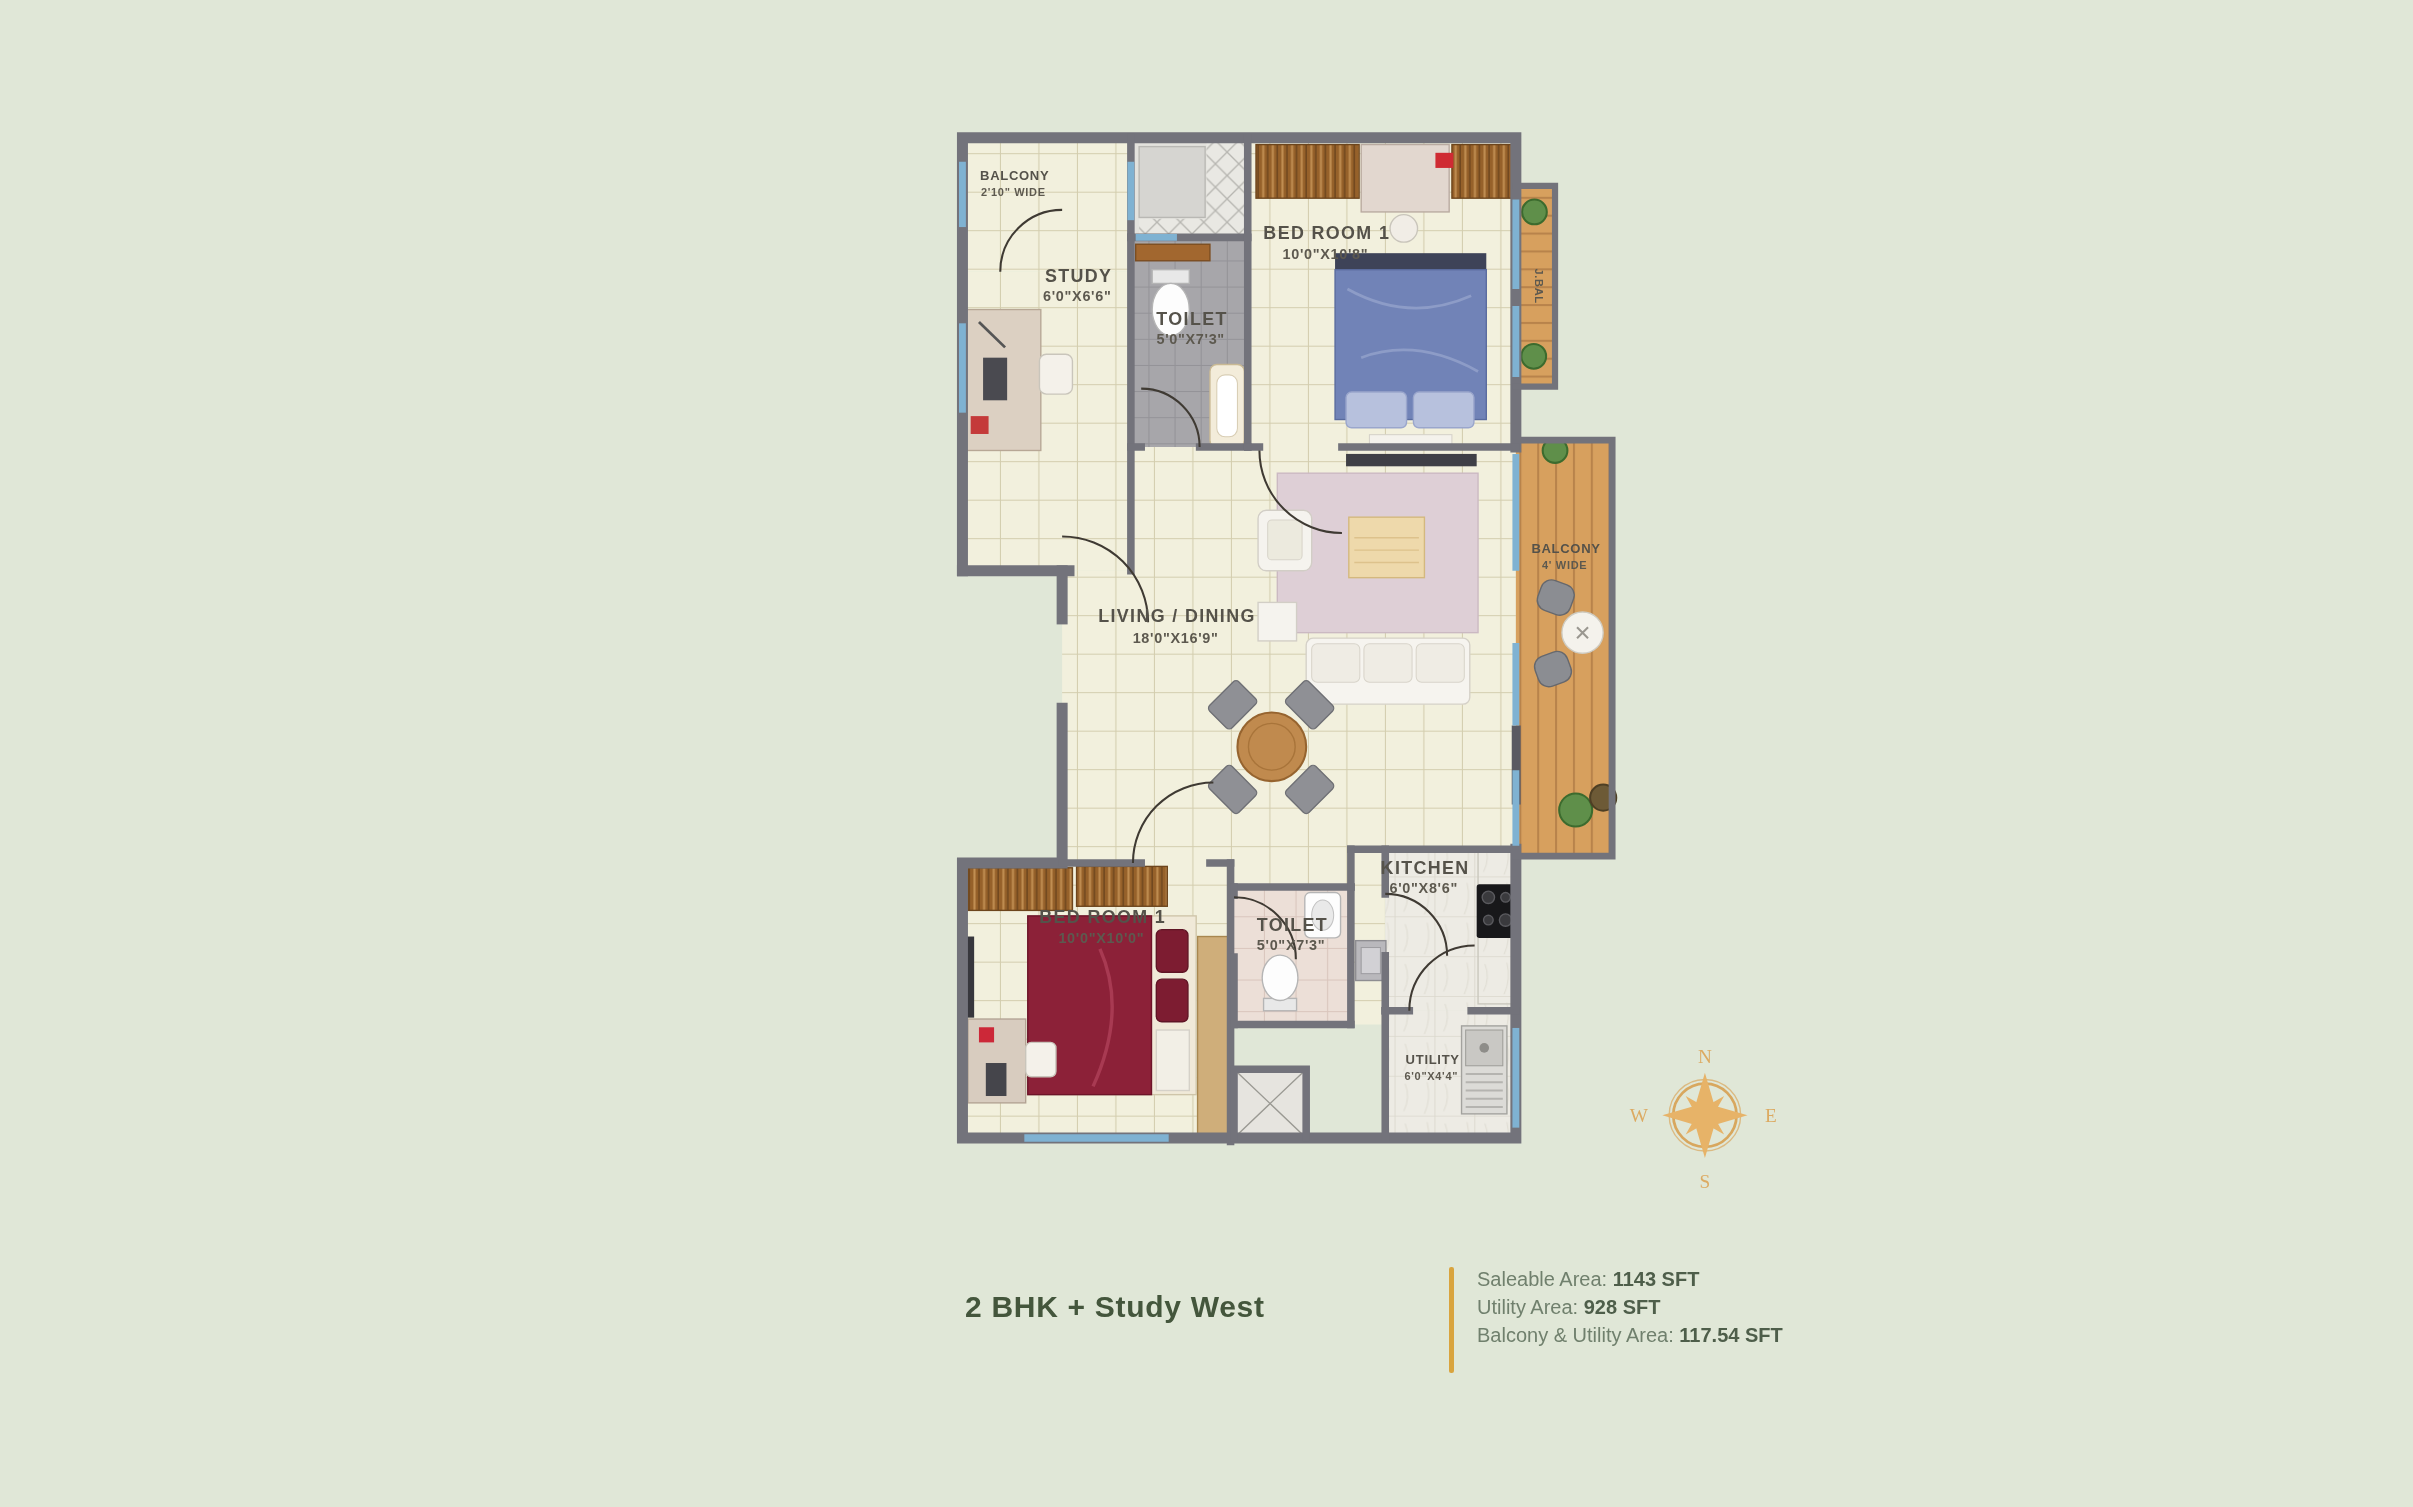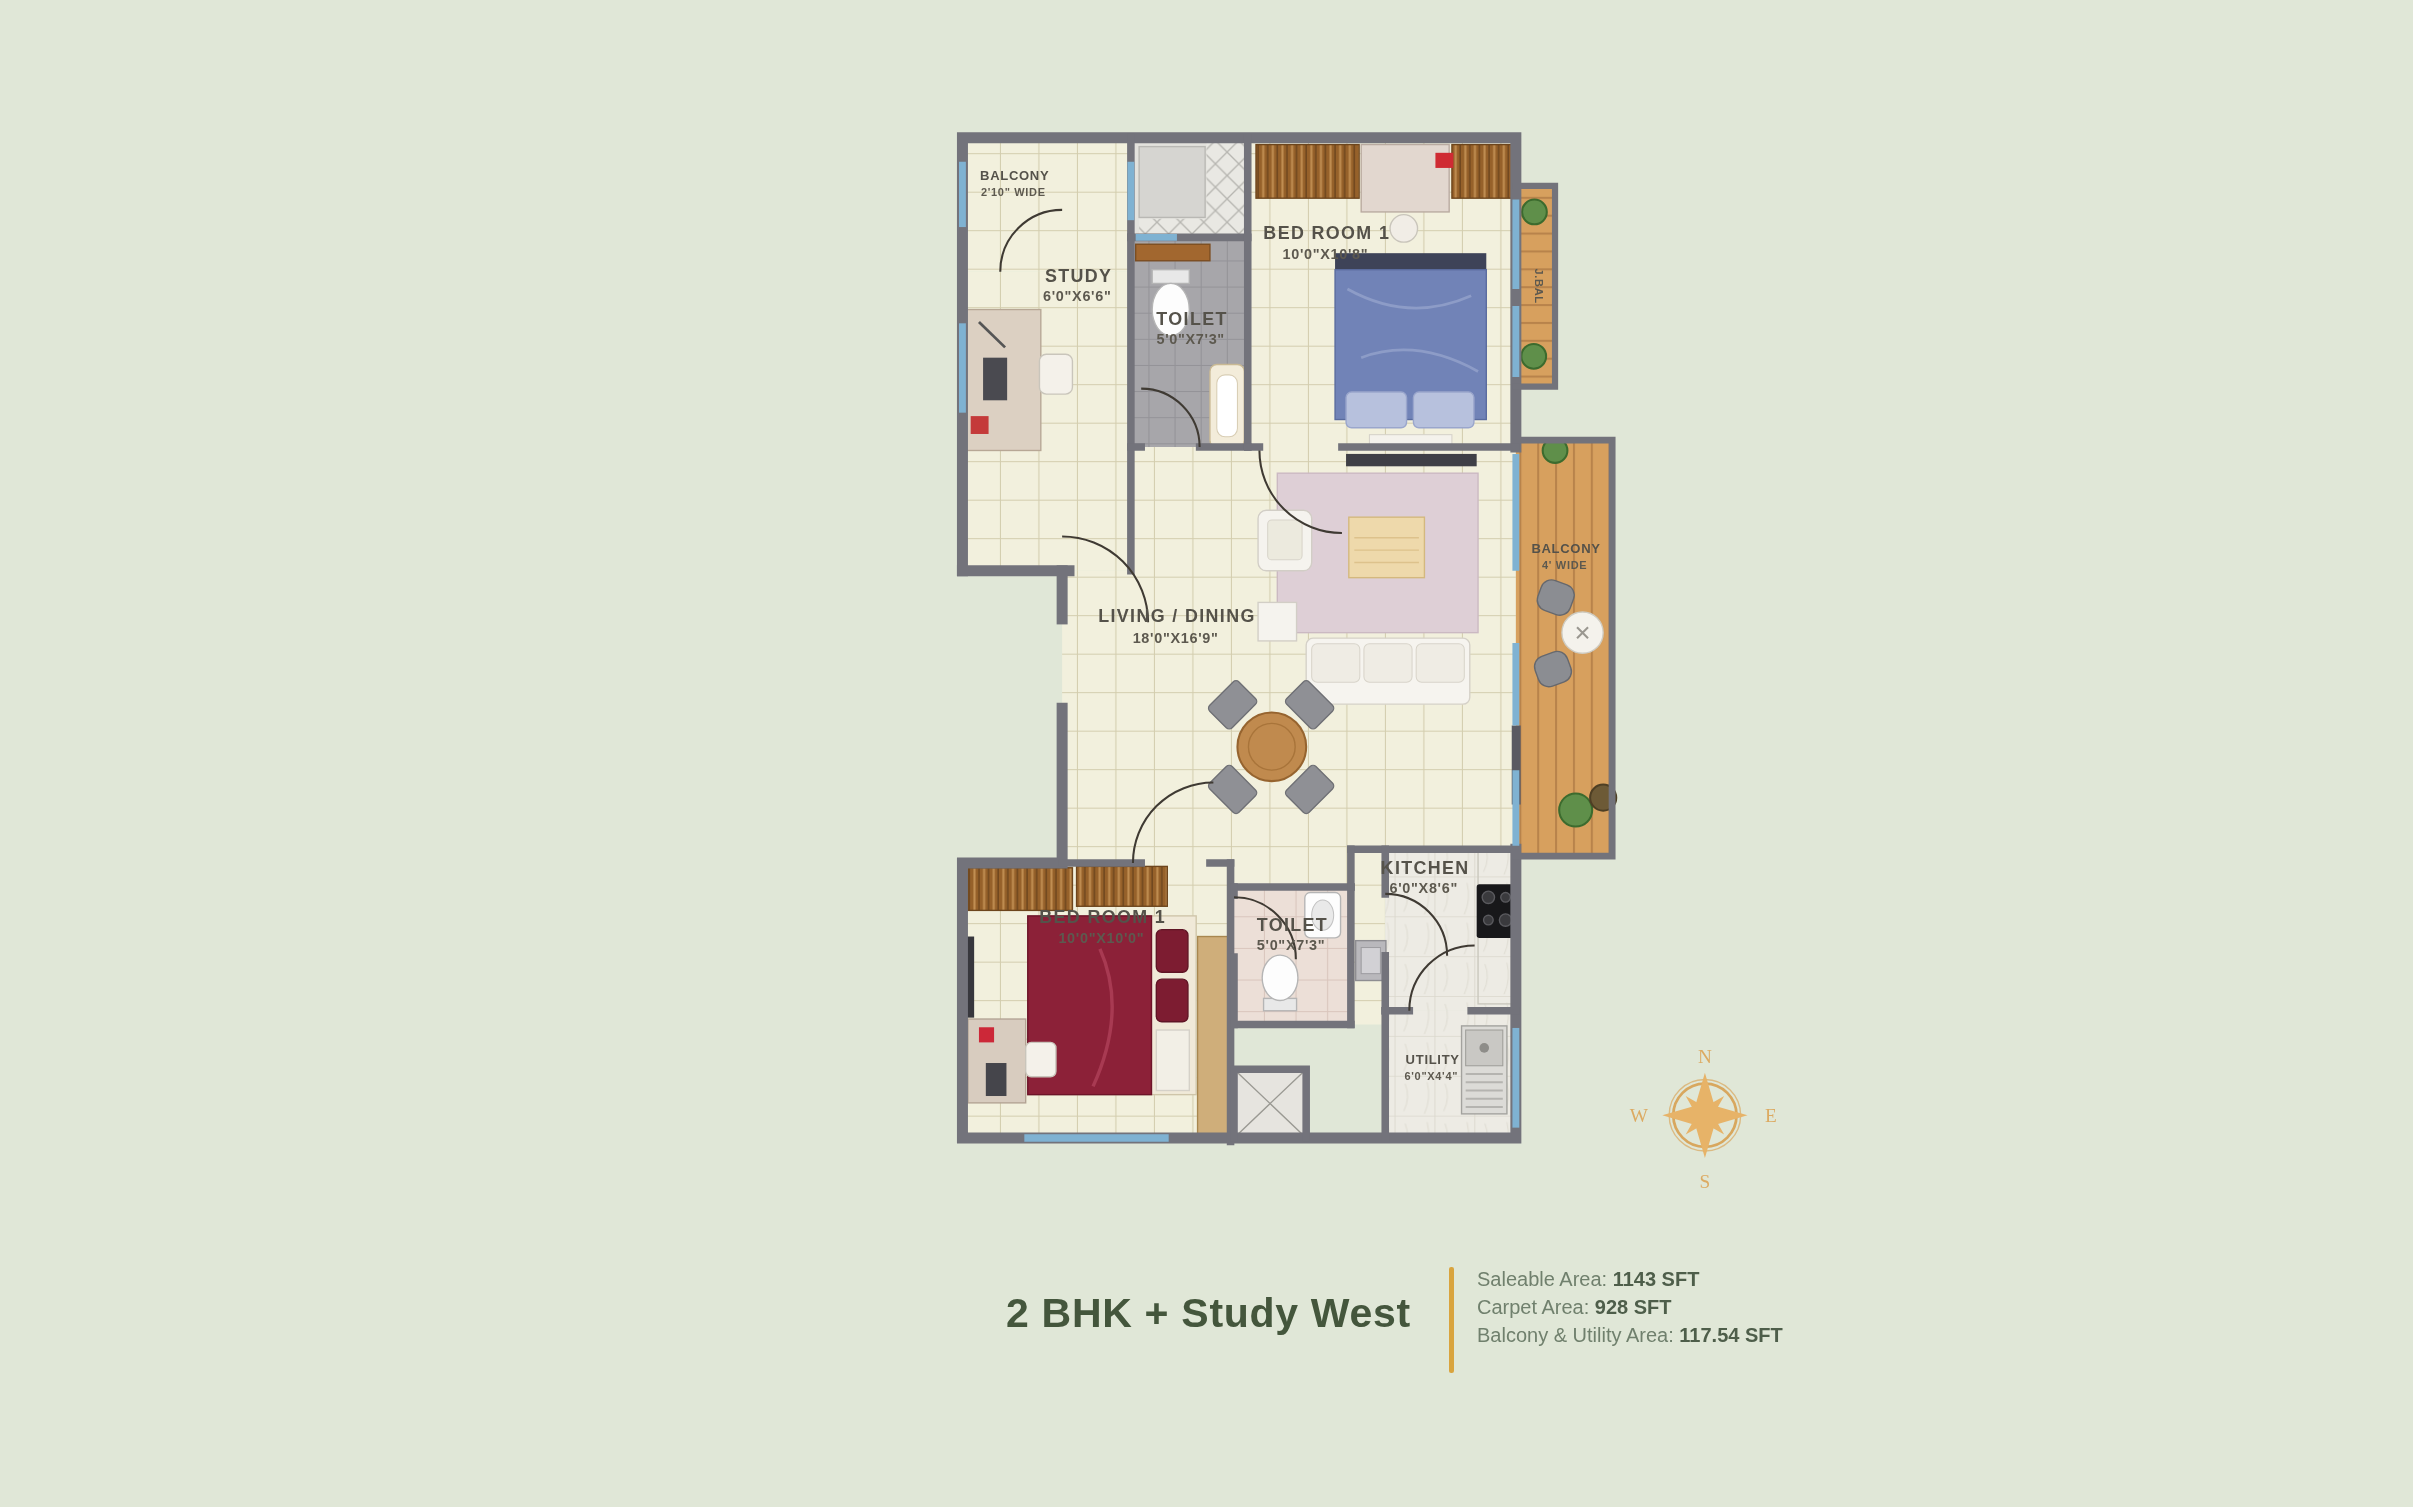--- a/index.html
+++ b/index.html
@@ -14,21 +14,21 @@
   
   .rname{font-family:"Liberation Sans",sans-serif;font-size:26px;font-weight:bold;fill:#55524a;letter-spacing:2px;text-anchor:middle;}
   .rdims{font-family:"Liberation Sans",sans-serif;font-size:21px;font-weight:bold;fill:#5d594f;letter-spacing:1px;text-anchor:middle;}
   .rsmall{font-family:"Liberation Sans",sans-serif;font-size:19px;font-weight:bold;fill:#55524a;letter-spacing:1px;text-anchor:middle;}
   .rtiny{font-family:"Liberation Sans",sans-serif;font-size:16px;font-weight:bold;fill:#5d594f;letter-spacing:1px;text-anchor:middle;}
   .cletter{font-family:"Liberation Serif",serif;font-size:28px;fill:#dcaa62;text-anchor:middle;}
 
   
   .footer-title{
     position:absolute;left:965px;top:1290px;
-    font-size:41px;font-weight:bold;color:#44563c;letter-spacing:0.7px;margin-left:41px;
+    font-size:30px;font-weight:bold;color:#44563c;letter-spacing:0.7px;
   }
   .footer-divider{
     position:absolute;left:1449px;top:1267px;width:4.8px;height:106px;
     border-radius:2.1px;
   }
   .footer-stats{
     position:absolute;left:1477px;top:1265px;
     font-size:20px;color:#70806d;line-height:28px;white-space:nowrap;
   }
   .footer-stats .val{font-weight:bold;color:#4e5e4a;}
@@ -307,18 +307,18 @@
     <text x="2576" y="1632" class="cletter">E</text>
     <text x="2480" y="1728" class="cletter">S</text>
     <text x="2384" y="1632" class="cletter">W</text>
   </g>
 </svg>
 
   <div class="footer-title" style="color: rgb(68, 86, 60);">2 BHK + Study West</div>
   <div class="footer-divider" style="background: rgb(217, 164, 62);"></div>
   <div class="footer-stats">
     <div class="stat"><span class="lbl">Saleable Area: </span><span class="val">1143 SFT</span></div>
-    <div class="stat"><span class="lbl">Carpet Area: </span><span class="val">928 SFT</span></div>
+    <div class="stat"><span class="lbl">Utility Area: </span><span class="val">928 SFT</span></div>
     <div class="stat"><span class="lbl">Balcony &amp; Utility Area: </span><span class="val">117.54 SFT</span></div>
   </div>
 
 </div>
 
 
 </body></html>

